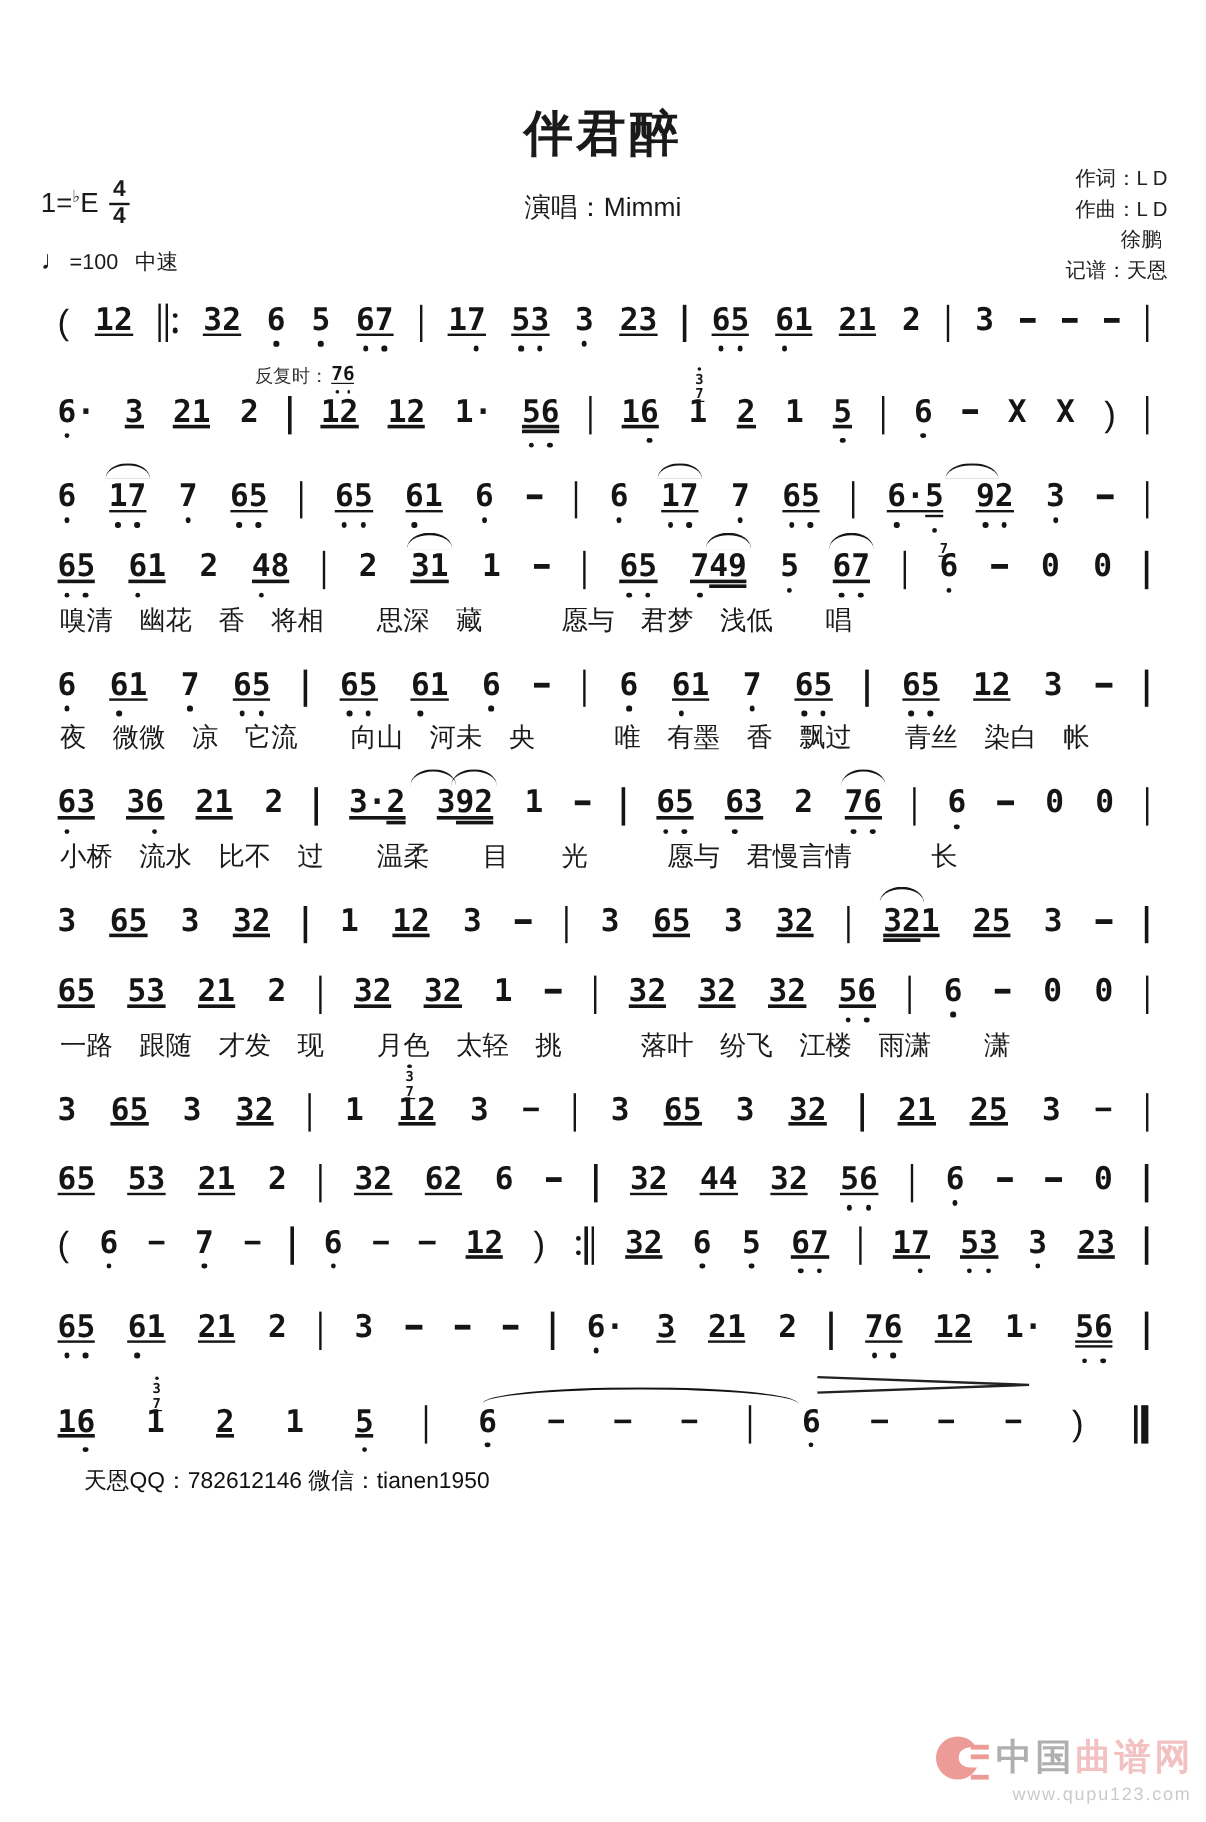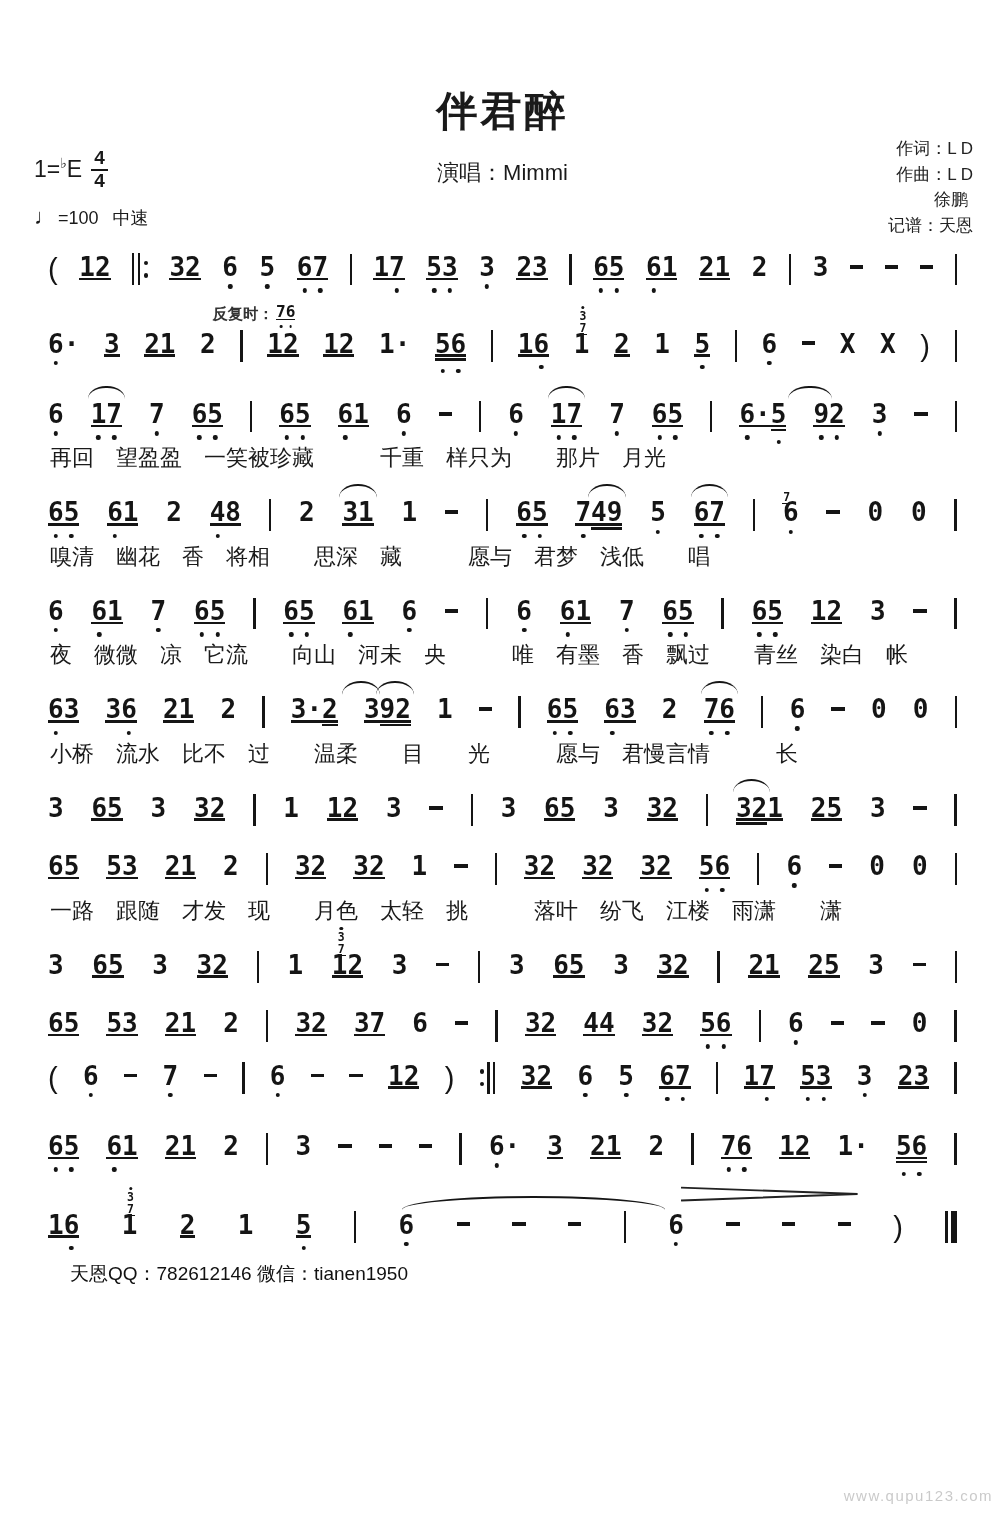--- a/index.html
+++ b/index.html
@@ -44,21 +44,21 @@
   .arc{position:absolute;top:-0.55em;height:0.45em;
        border-top:0.1em solid #151515;border-radius:50% 50% 0 0 / 100% 100% 0 0;}
   .grace{position:absolute;bottom:82%;display:flex;flex-direction:column;align-items:center;
          font-size:0.44em;line-height:1.05;font-weight:700;}
   .grace i{font-style:normal;position:relative;padding:0 0.08em;}
   .grace i.gu{border-bottom:0.16em solid #151515;}
   .grace i.ghi::before{content:'';position:absolute;top:-0.36em;left:50%;transform:translateX(-50%);
          width:0.3em;height:0.3em;border-radius:50%;background:#151515;}
   .ann{position:absolute;bottom:calc(100% + 0.45em);left:-3.4em;display:flex;align-items:flex-start;
        gap:0.15em;font-size:0.62em;white-space:nowrap;}
-  .ann-label{font-family:"Liberation Sans",sans-serif;font-weight:700;font-size:0.95em;margin-top:0.08em;color:#333;}
+  .ann-label{font-family:"Liberation Sans",sans-serif;font-weight:400;font-size:0.95em;margin-top:0.08em;color:#333;}
   .hp{position:absolute;left:0.8ch;top:-0.95em;width:7em;height:0.62em;}
   .hp svg{width:100%;height:100%;display:block;}
 
   .barline{display:inline-block;width:0.09em;height:1.22em;background:#151515;margin-top:0.03em;}
   .rpt{display:inline-flex;align-items:center;gap:0.13em;height:1.25em;}
   .rpt .bl{width:0.09em;height:1.22em;background:#151515;}
   .rpt .bl.thick{width:0.22em;}
   .rpt-dots{display:inline-flex;flex-direction:column;justify-content:center;gap:0.3em;height:1.22em;}
   .rpt-dots i{width:0.17em;height:0.17em;border-radius:50%;background:#151515;}
   .paren{font-family:"Liberation Sans",sans-serif;font-size:1.12em;line-height:1.1;font-weight:400;}
@@ -189,21 +189,20 @@
           <span class="grp"><span class="chars">17</span><i class="beam" style="bottom: 0.1em; left: 0px; width: 100%;"></i><i class="lod" style="left: 0.5ch; bottom: -0.38em;"></i><i class="lod" style="left: 1.5ch; bottom: -0.38em;"></i><i class="arc" style="left: -0.2ch; width: 2.4ch;"></i></span>
           <span class="grp"><span class="chars">7</span><i class="lod" style="left: 0.5ch; bottom: -0.22em;"></i></span>
           <span class="grp"><span class="chars">65</span><i class="beam" style="bottom: 0.1em; left: 0px; width: 100%;"></i><i class="lod" style="left: 0.5ch; bottom: -0.38em;"></i><i class="lod" style="left: 1.5ch; bottom: -0.38em;"></i></span>
           <span class="barline"></span>
           <span class="grp"><span class="chars">6·5</span><i class="beam" style="bottom: 0.1em; left: 0px; width: 100%;"></i><i class="beam" style="bottom: -0.05em; left: 2ch; width: 1ch;"></i><i class="lod" style="left: 0.5ch; bottom: -0.38em;"></i><i class="lod" style="left: 2.5ch; bottom: -0.54em;"></i></span>
           <span class="grp"><span class="chars">92</span><i class="beam" style="bottom: 0.1em; left: 0px; width: 100%;"></i><i class="lod" style="left: 0.5ch; bottom: -0.38em;"></i><i class="lod" style="left: 1.5ch; bottom: -0.38em;"></i><i class="arc" style="left: -1.6ch; width: 2.8ch;"></i></span>
           <span class="grp"><span class="chars">3</span><i class="lod" style="left: 0.5ch; bottom: -0.22em;"></i></span>
           <span class="dash"></span>
           <span class="barline"></span>
         </div>
-        <div class="lyrics">再回　望盈盈　一笑被珍藏　　　千重　样只为　　那片　月光</div>
       </div>
       <div class="sys">
         <div class="notes-row">
           <span class="grp"><span class="chars">65</span><i class="beam" style="bottom: 0.1em; left: 0px; width: 100%;"></i><i class="lod" style="left: 0.5ch; bottom: -0.38em;"></i><i class="lod" style="left: 1.5ch; bottom: -0.38em;"></i></span>
           <span class="grp"><span class="chars">61</span><i class="beam" style="bottom: 0.1em; left: 0px; width: 100%;"></i><i class="lod" style="left: 0.5ch; bottom: -0.38em;"></i></span>
           <span class="grp"><span class="chars">2</span></span>
           <span class="grp"><span class="chars">48</span><i class="beam" style="bottom: 0.1em; left: 0px; width: 100%;"></i><i class="lod" style="left: 0.5ch; bottom: -0.38em;"></i></span>
           <span class="barline"></span>
           <span class="grp"><span class="chars">2</span></span>
           <span class="grp"><span class="chars">31</span><i class="beam" style="bottom: 0.1em; left: 0px; width: 100%;"></i><i class="arc" style="left: -0.2ch; width: 2.4ch;"></i></span>
@@ -347,21 +346,21 @@
         </div>
       </div>
       <div class="sys">
         <div class="notes-row">
           <span class="grp"><span class="chars">65</span><i class="beam" style="bottom: 0.1em; left: 0px; width: 100%;"></i></span>
           <span class="grp"><span class="chars">53</span><i class="beam" style="bottom: 0.1em; left: 0px; width: 100%;"></i></span>
           <span class="grp"><span class="chars">21</span><i class="beam" style="bottom: 0.1em; left: 0px; width: 100%;"></i></span>
           <span class="grp"><span class="chars">2</span></span>
           <span class="barline"></span>
           <span class="grp"><span class="chars">32</span><i class="beam" style="bottom: 0.1em; left: 0px; width: 100%;"></i></span>
-          <span class="grp"><span class="chars">37</span><i class="beam" style="bottom: 0.1em; left: 0px; width: 100%;"></i></span>
+          <span class="grp"><span class="chars">62</span><i class="beam" style="bottom: 0.1em; left: 0px; width: 100%;"></i></span>
           <span class="grp"><span class="chars">6</span></span>
           <span class="dash"></span>
           <span class="barline"></span>
           <span class="grp"><span class="chars">32</span><i class="beam" style="bottom: 0.1em; left: 0px; width: 100%;"></i></span>
           <span class="grp"><span class="chars">44</span><i class="beam" style="bottom: 0.1em; left: 0px; width: 100%;"></i></span>
           <span class="grp"><span class="chars">32</span><i class="beam" style="bottom: 0.1em; left: 0px; width: 100%;"></i></span>
           <span class="grp"><span class="chars">56</span><i class="beam" style="bottom: 0.1em; left: 0px; width: 100%;"></i><i class="lod" style="left: 0.5ch; bottom: -0.38em;"></i><i class="lod" style="left: 1.5ch; bottom: -0.38em;"></i></span>
           <span class="barline"></span>
           <span class="grp"><span class="chars">6</span><i class="lod" style="left: 0.5ch; bottom: -0.22em;"></i></span>
           <span class="dash"></span>
@@ -452,14 +451,21 @@
             <i class="bl thick"></i>
           </span>
         </div>
       </div>
     </div>
 
   <div class="footer">天恩QQ：782612146 微信：tianen1950</div>
 </div>
 
 <div class="watermark">
+  <div class="wm-row">
+    <span class="wm-logo">
+        <i class="c"></i>
+        <i class="e"></i>
+      </span>
+    <span class="wm-cn"><b class="g" style="color: rgb(156, 156, 156);">中国</b><b class="r" style="color: rgb(239, 179, 179);">曲谱网</b></span>
+  </div>
   <div class="wm-url" style="color: rgb(189, 189, 189);">www.qupu123.com</div>
 </div>
 
 </body></html>

